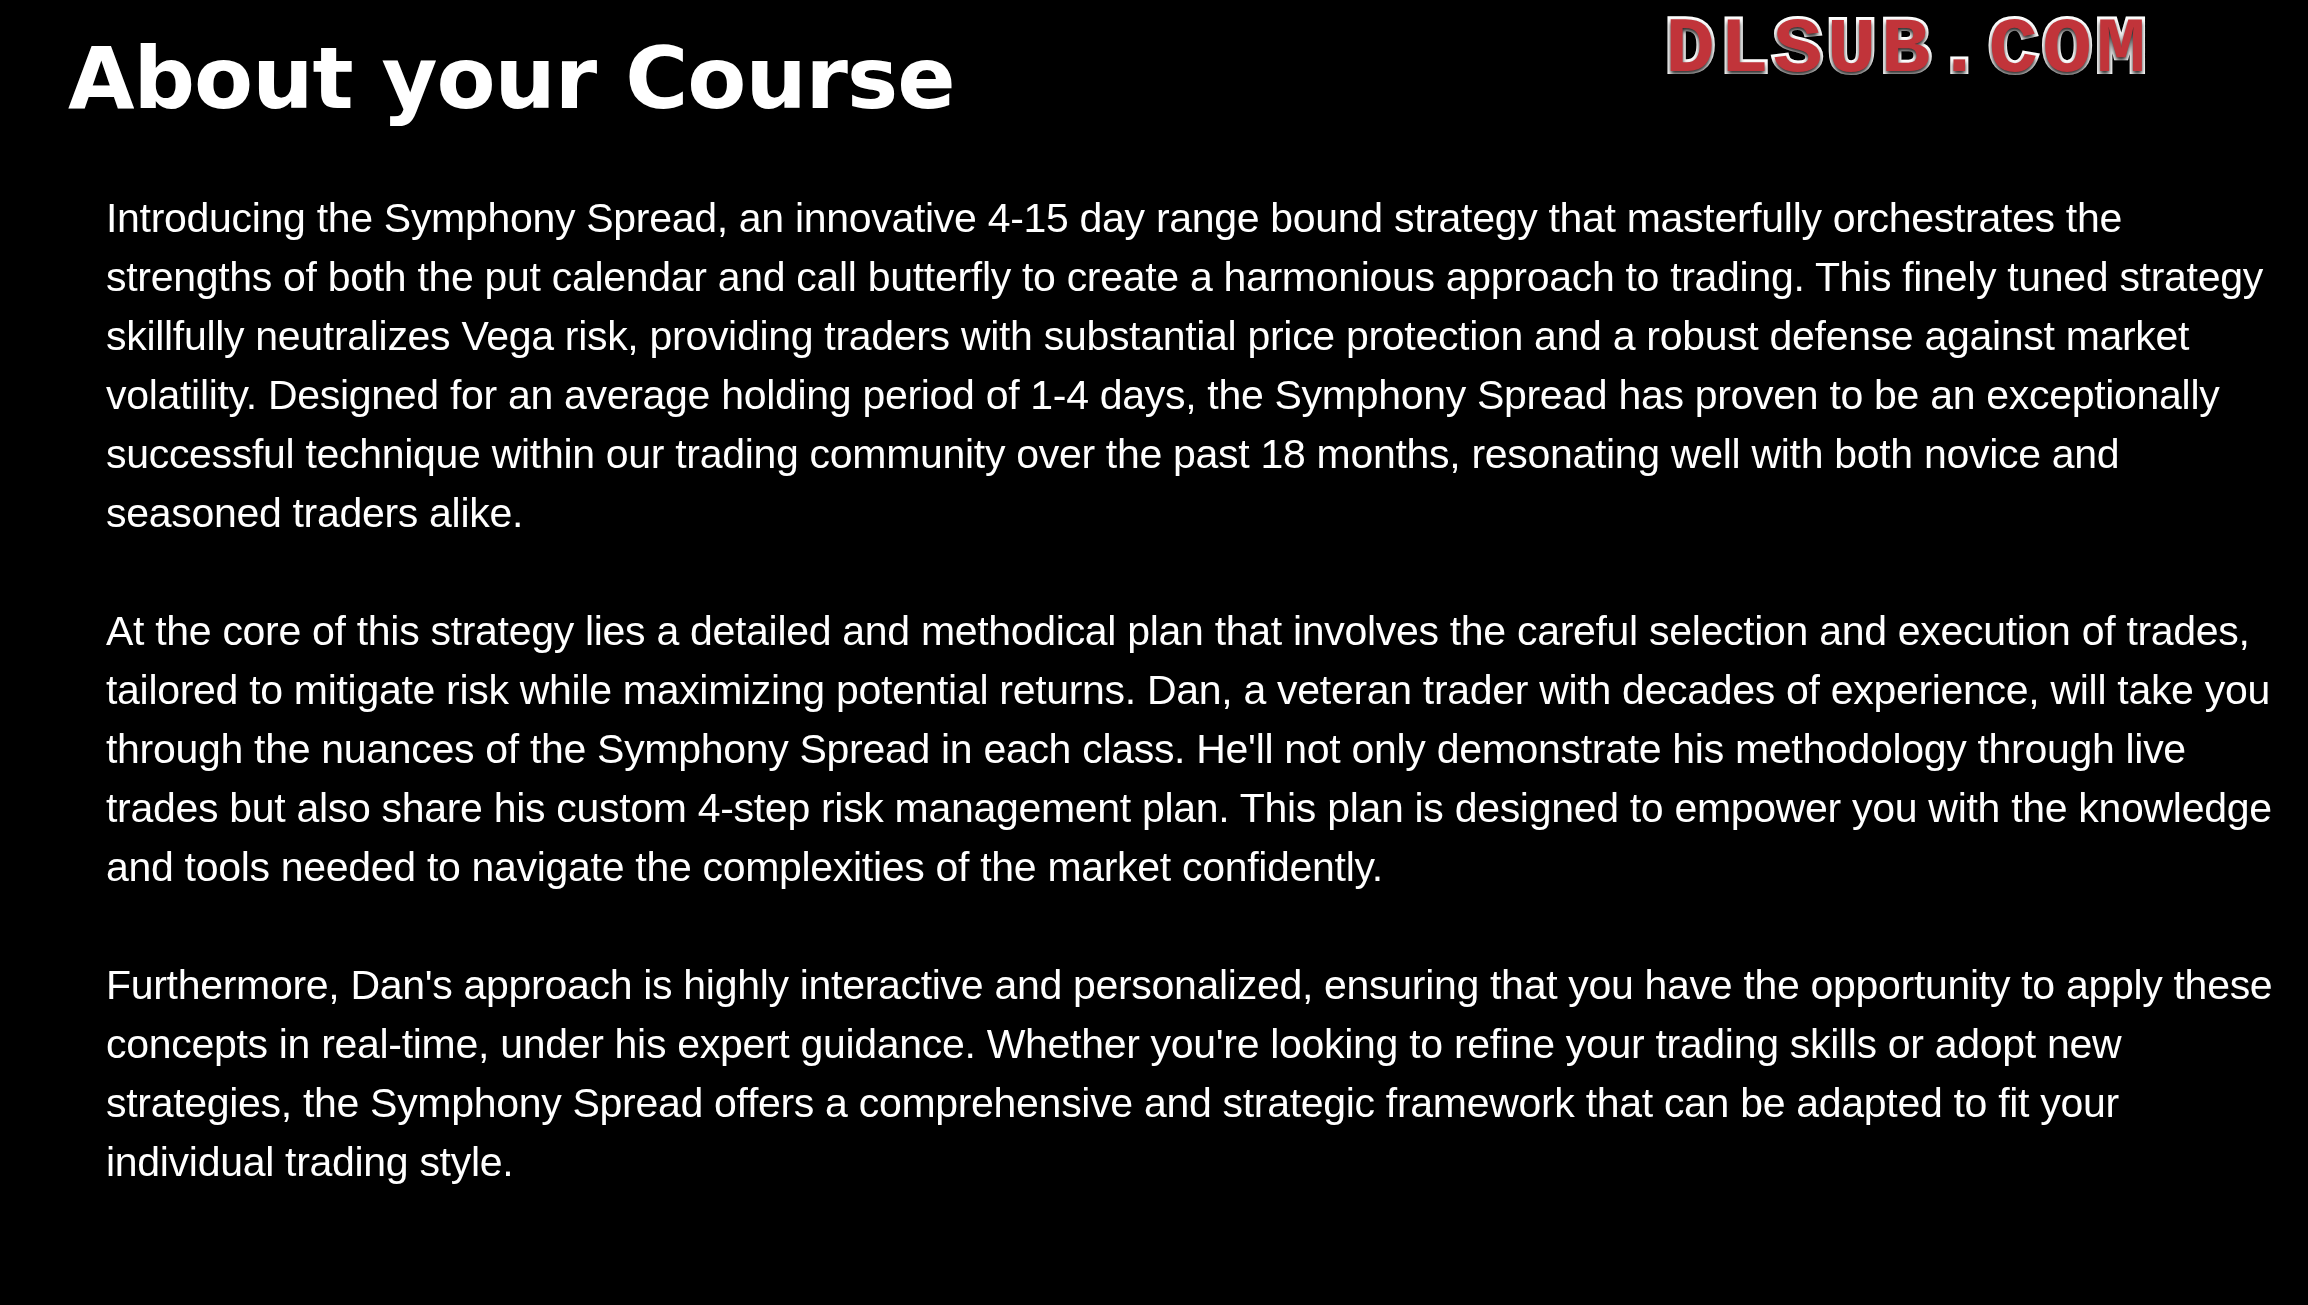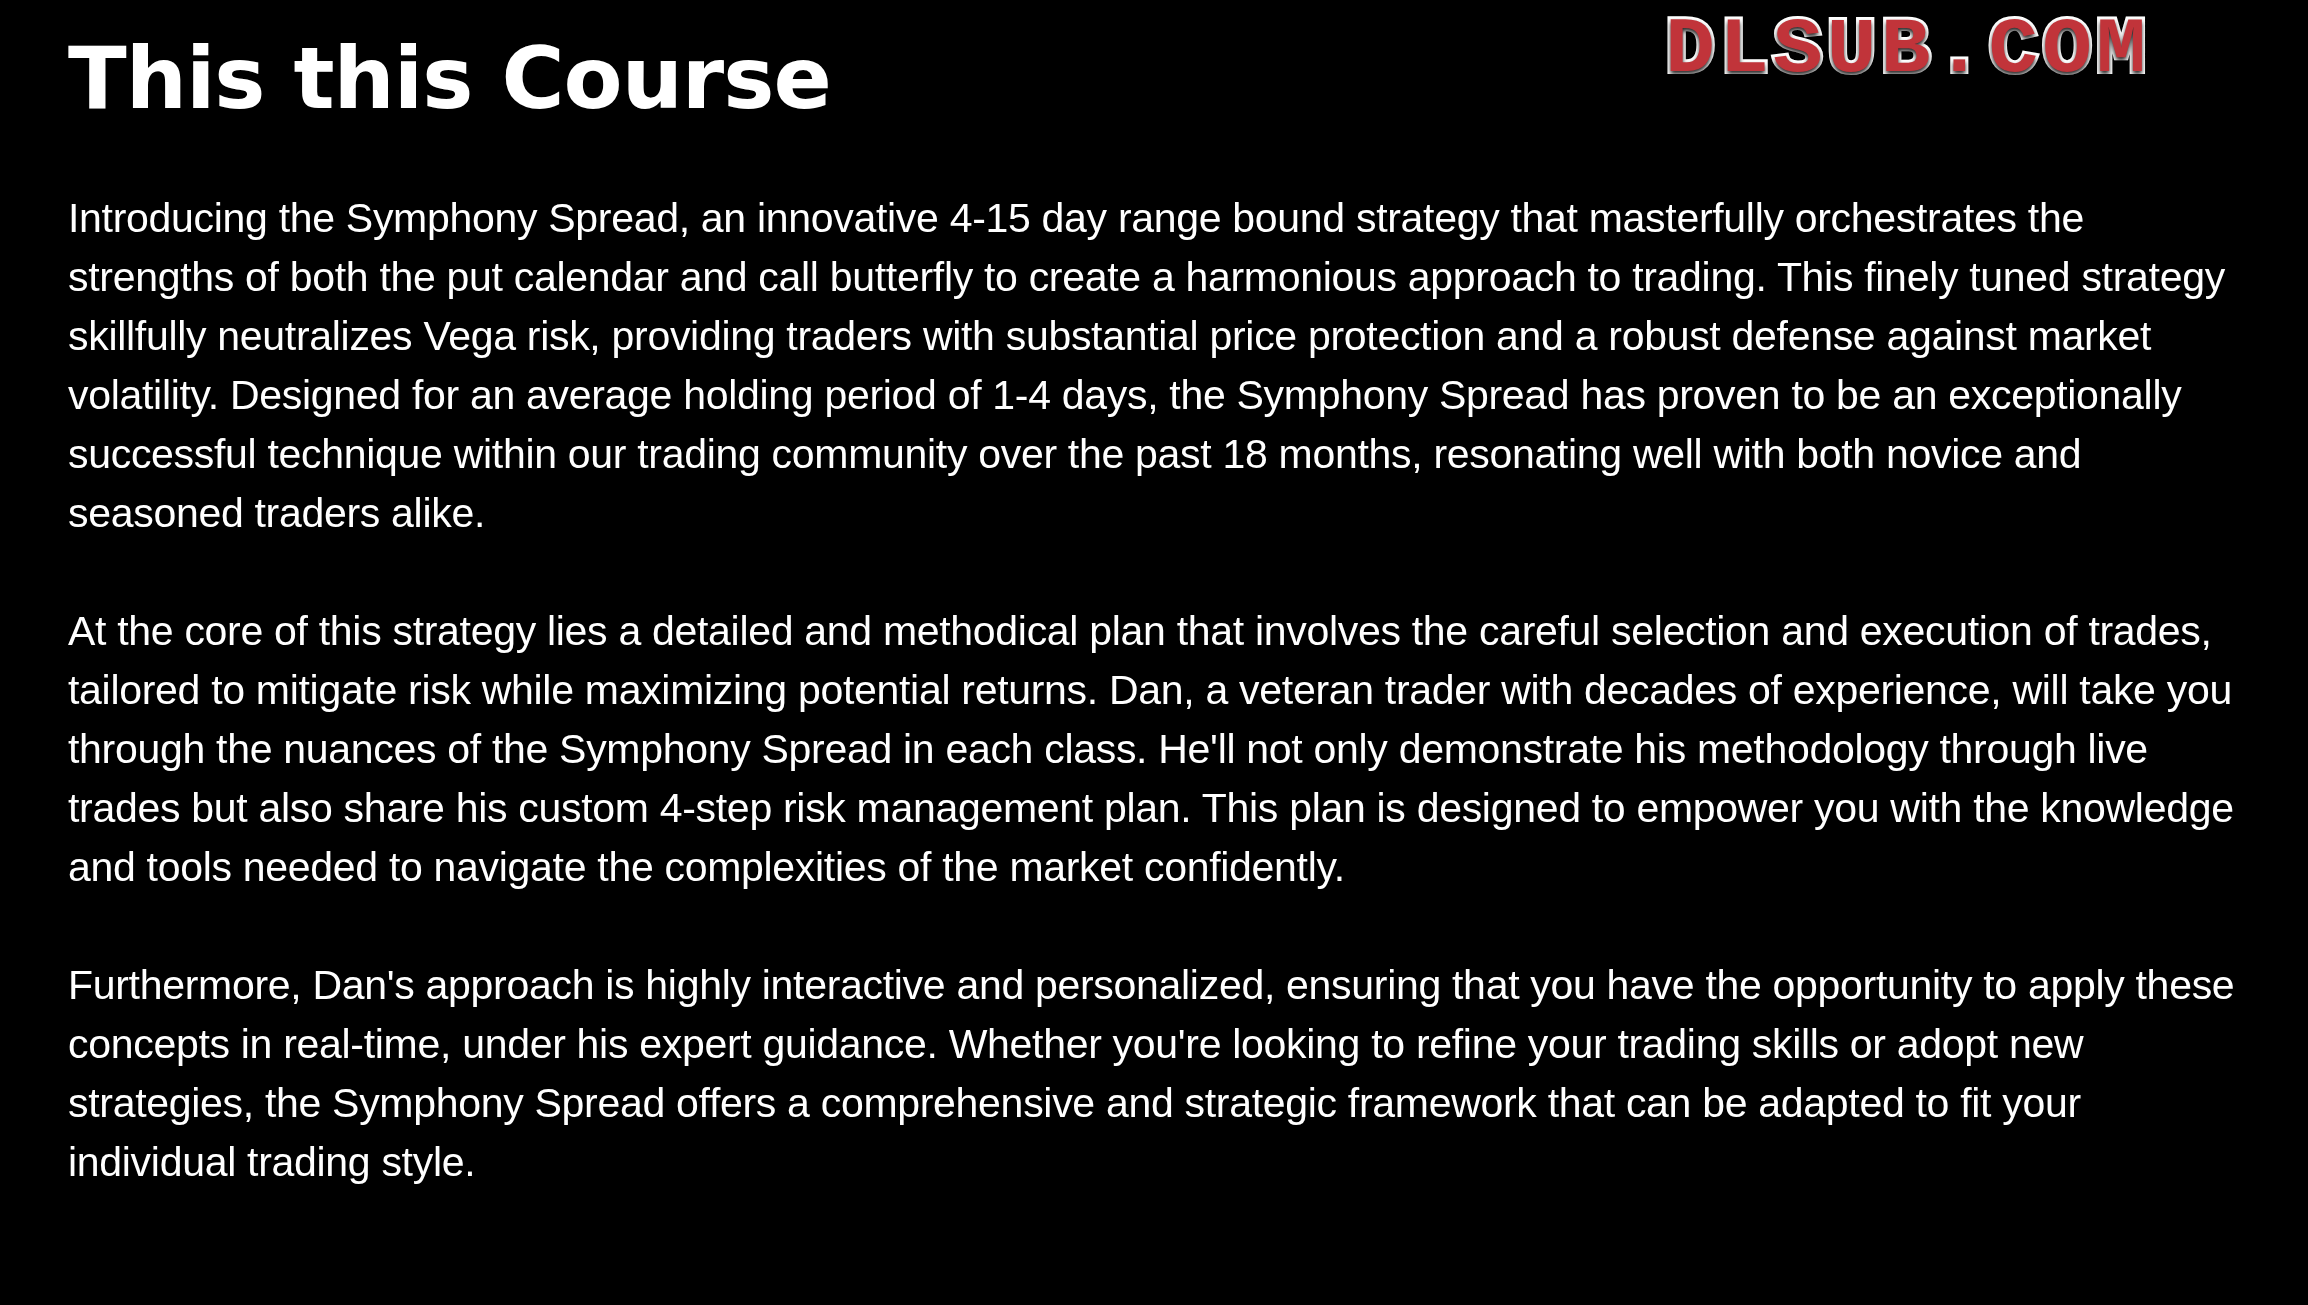--- a/index.html
+++ b/index.html
@@ -58,39 +58,40 @@
     paint-order: stroke fill;
     text-shadow: 0 3px 4px rgba(0,0,0,0.85);
     transform: scaleX(1.06);
     transform-origin: center;
     margin-top: 6px;
   }
   .course-description {
     margin-top: 58px;
     padding-left: 68px;
     width: 2180px;
+    margin-left: 38px;
   }
   .course-description p {
     margin: 0 0 59px 0;
     font-size: 41px;
     font-weight: 300;
     letter-spacing: -0.3px;
     line-height: 59px;
     color: #ffffff;
   }
   .course-description p:last-child {
     margin-bottom: 0;
   }
 </style>
 </head>
 <body>
 
 <div class="page">
 
-  <h1 class="page-title">This this Course</h1>
+  <h1 class="page-title">About your Course</h1>
 
   <div class="watermark">
     <div>
       <span class="watermark-line-1">DLSUB.COM</span>
     </div>
   </div>
 
   <div class="course-description">
     <p>Introducing the Symphony Spread, an innovative 4-15 day range bound strategy that masterfully orchestrates the strengths of both the put calendar and call butterfly to create a harmonious approach to trading. This finely tuned strategy skillfully neutralizes Vega risk, providing traders with substantial price protection and a robust defense against market volatility. Designed for an average holding period of 1-4 days, the Symphony Spread has proven to be an exceptionally successful technique within our trading community over the past 18 months, resonating well with both novice and seasoned traders alike.</p>
     <p>At the core of this strategy lies a detailed and methodical plan that involves the careful selection and execution of trades, tailored to mitigate risk while maximizing potential returns. Dan, a veteran trader with decades of experience, will take you through the nuances of the Symphony Spread in each class. He'll not only demonstrate his methodology through live trades but also share his custom 4-step risk management plan. This plan is designed to empower you with the knowledge and tools needed to navigate the complexities of the market confidently.</p>

